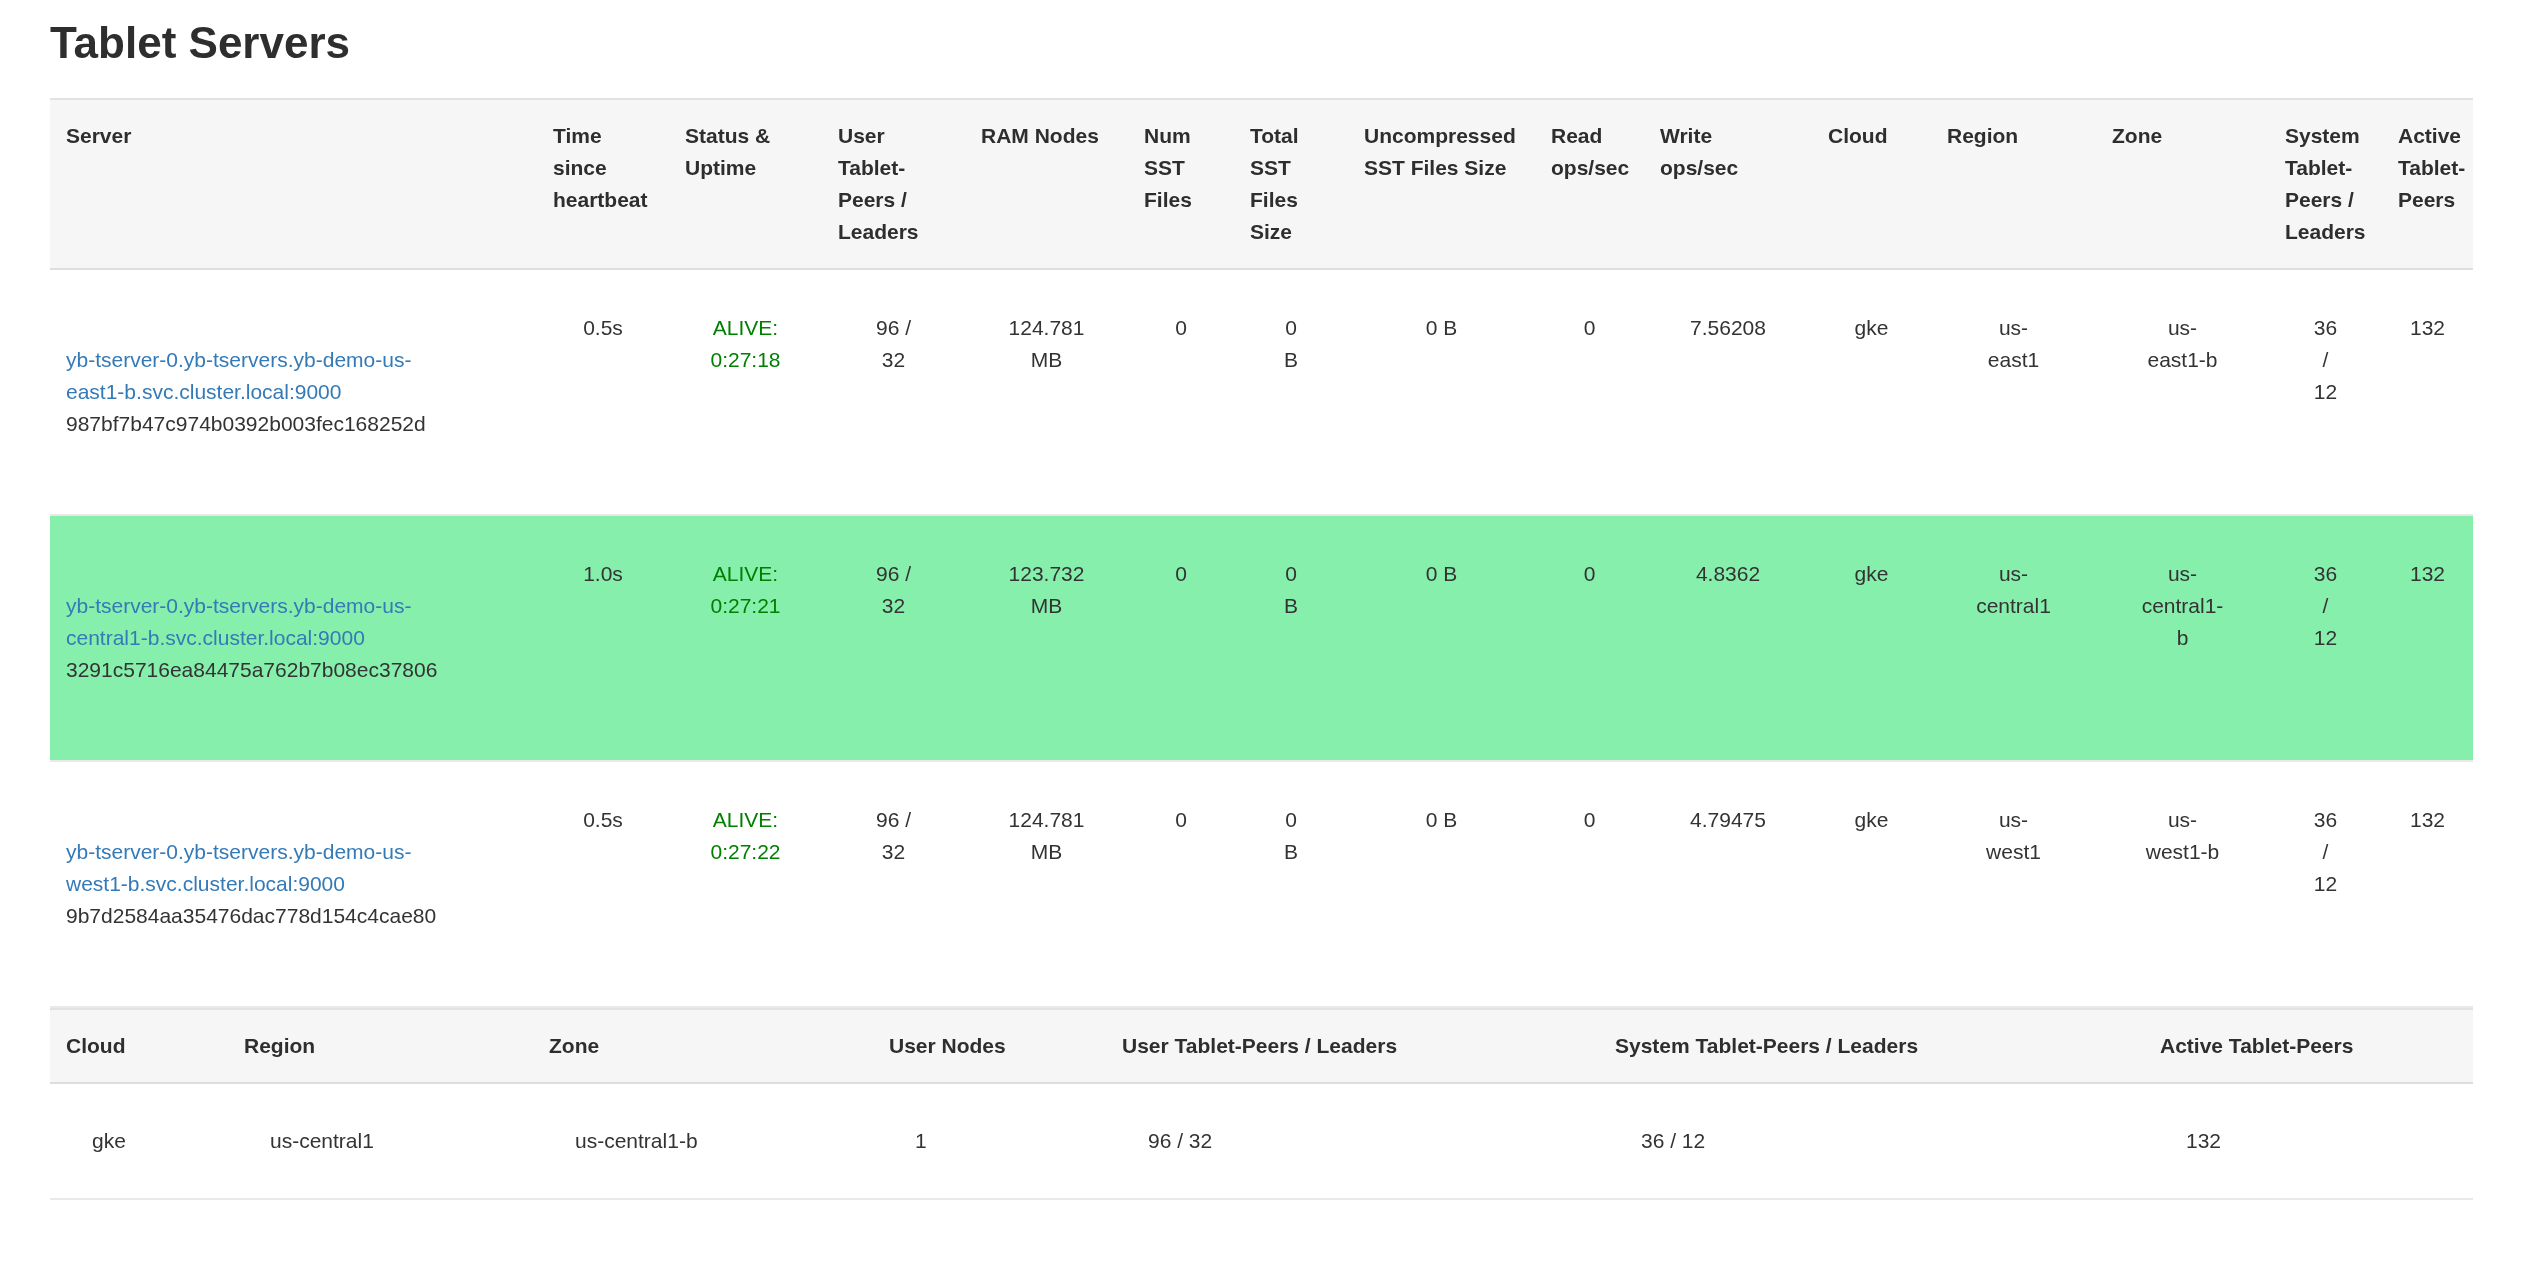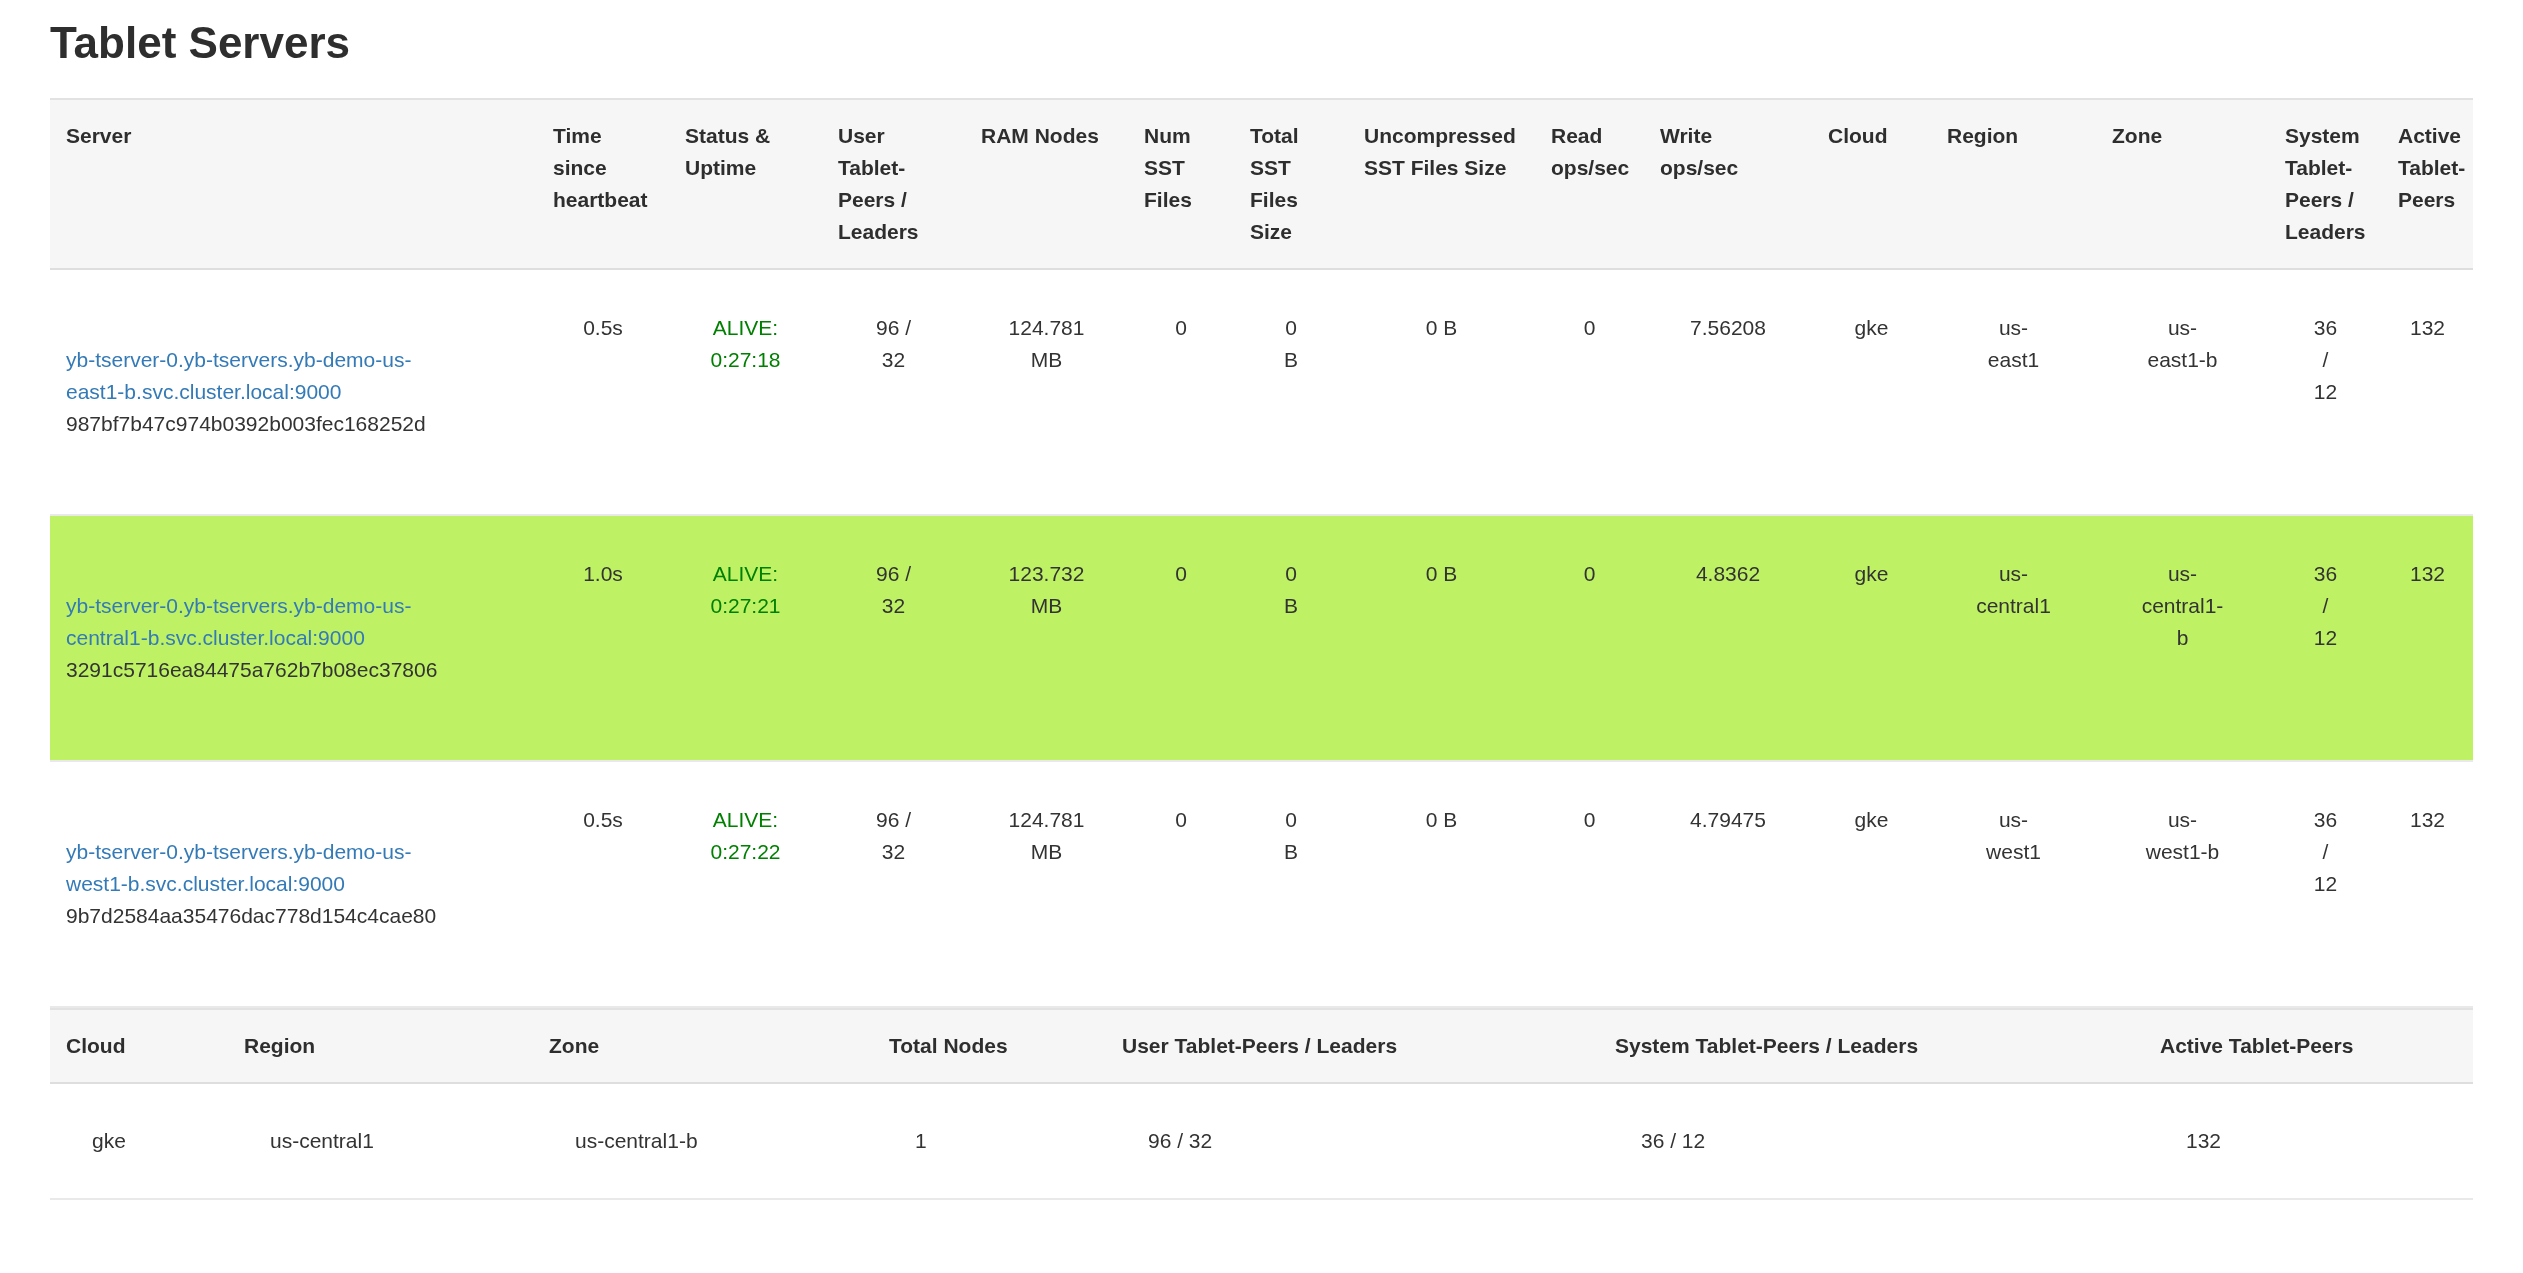--- a/index.html
+++ b/index.html
@@ -47,21 +47,21 @@
     vertical-align: top;
     padding: 20px 16px;
     border-bottom: 2px solid #dedede;
     color: #2e2e2e;
   }
   td {
     vertical-align: top;
     white-space: pre-line;
     border-top: 2px solid #e9e9e9;
   }
-  tr.striped td { background: #bef264; }
+  tr.striped td { background: #86efac; }
   tr.first-row td { border-top: none; }
 
   
   table.tservers td {
     padding: 42px 16px;
     text-align: center;
   }
   table.tservers td.server-cell {
     text-align: left;
   }
@@ -225,21 +225,21 @@
         <col style="width:233px">
       <col style="width:493px">
         <col style="width:545px">
         <col style="width:329px">
     </colgroup>
     <thead>
       <tr>
         <th>Cloud</th>
         <th>Region</th>
         <th>Zone</th>
-        <th>Total Nodes</th>
+        <th>User Nodes</th>
         <th>User Tablet-Peers / Leaders</th>
         <th>System Tablet-Peers / Leaders</th>
         <th>Active Tablet-Peers</th>
       </tr>
     </thead>
     <tbody>
       <tr class="first-row">
         <td class="cloud-cell" rowspan="3">gke</td>
         <td>us-central1</td>
         <td>us-central1-b</td>

